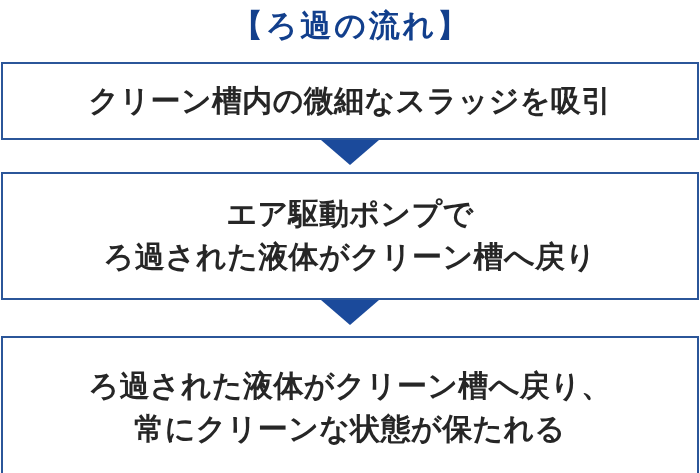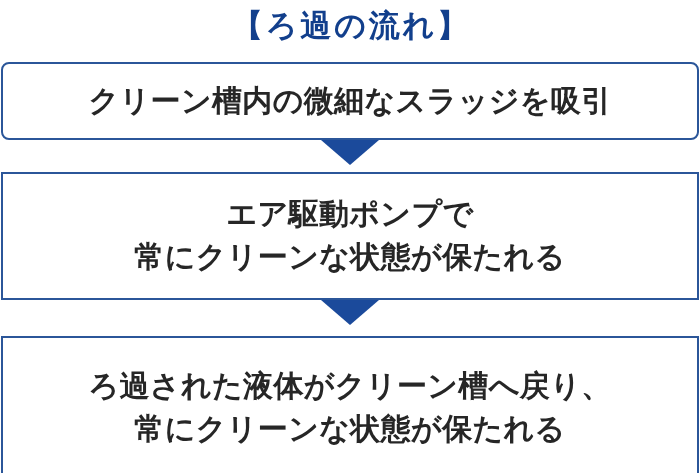--- a/index.html
+++ b/index.html
@@ -57,21 +57,21 @@
 
   .step-box .step-text {
     color: #262626;
     font-size: 30px;
     font-weight: 700;
     letter-spacing: 0.012em;
     line-height: 1.35;
     white-space: pre-line;
   }
 
-  #step-box-1 { top: 62px;  height: 78px; border-radius: 8px; }
+  #step-box-1 { top: 62px;  height: 78px; }
   #step-box-2 { top: 172px; height: 128px; }
   #step-box-3 { top: 336px; height: 144px; }
 
   #step-box-2 .step-text,
   #step-box-3 .step-text { line-height: 1.42; }
 
   
   .arrow {
     position: absolute;
     left: 321px;
@@ -96,21 +96,21 @@
   </div>
 
   <div class="arrow" id="arrow-1">
     <svg viewBox="0 0 58 25" xmlns="http://www.w3.org/2000/svg" aria-hidden="true">
       <polygon points="0,0 58,0 29,25" fill="#1b4a9b"></polygon>
     </svg>
   </div>
 
   <div class="step-box" id="step-box-2">
     <span class="step-text">エア駆動ポンプで
-常にクリーンな状態が保たれる</span>
+ろ過された液体がクリーン槽へ戻り</span>
   </div>
 
   <div class="arrow" id="arrow-2">
     <svg viewBox="0 0 58 25" xmlns="http://www.w3.org/2000/svg" aria-hidden="true">
       <polygon points="0,0 58,0 29,25" fill="#1b4a9b"></polygon>
     </svg>
   </div>
 
   <div class="step-box" id="step-box-3">
     <span class="step-text">ろ過された液体がクリーン槽へ戻り、

